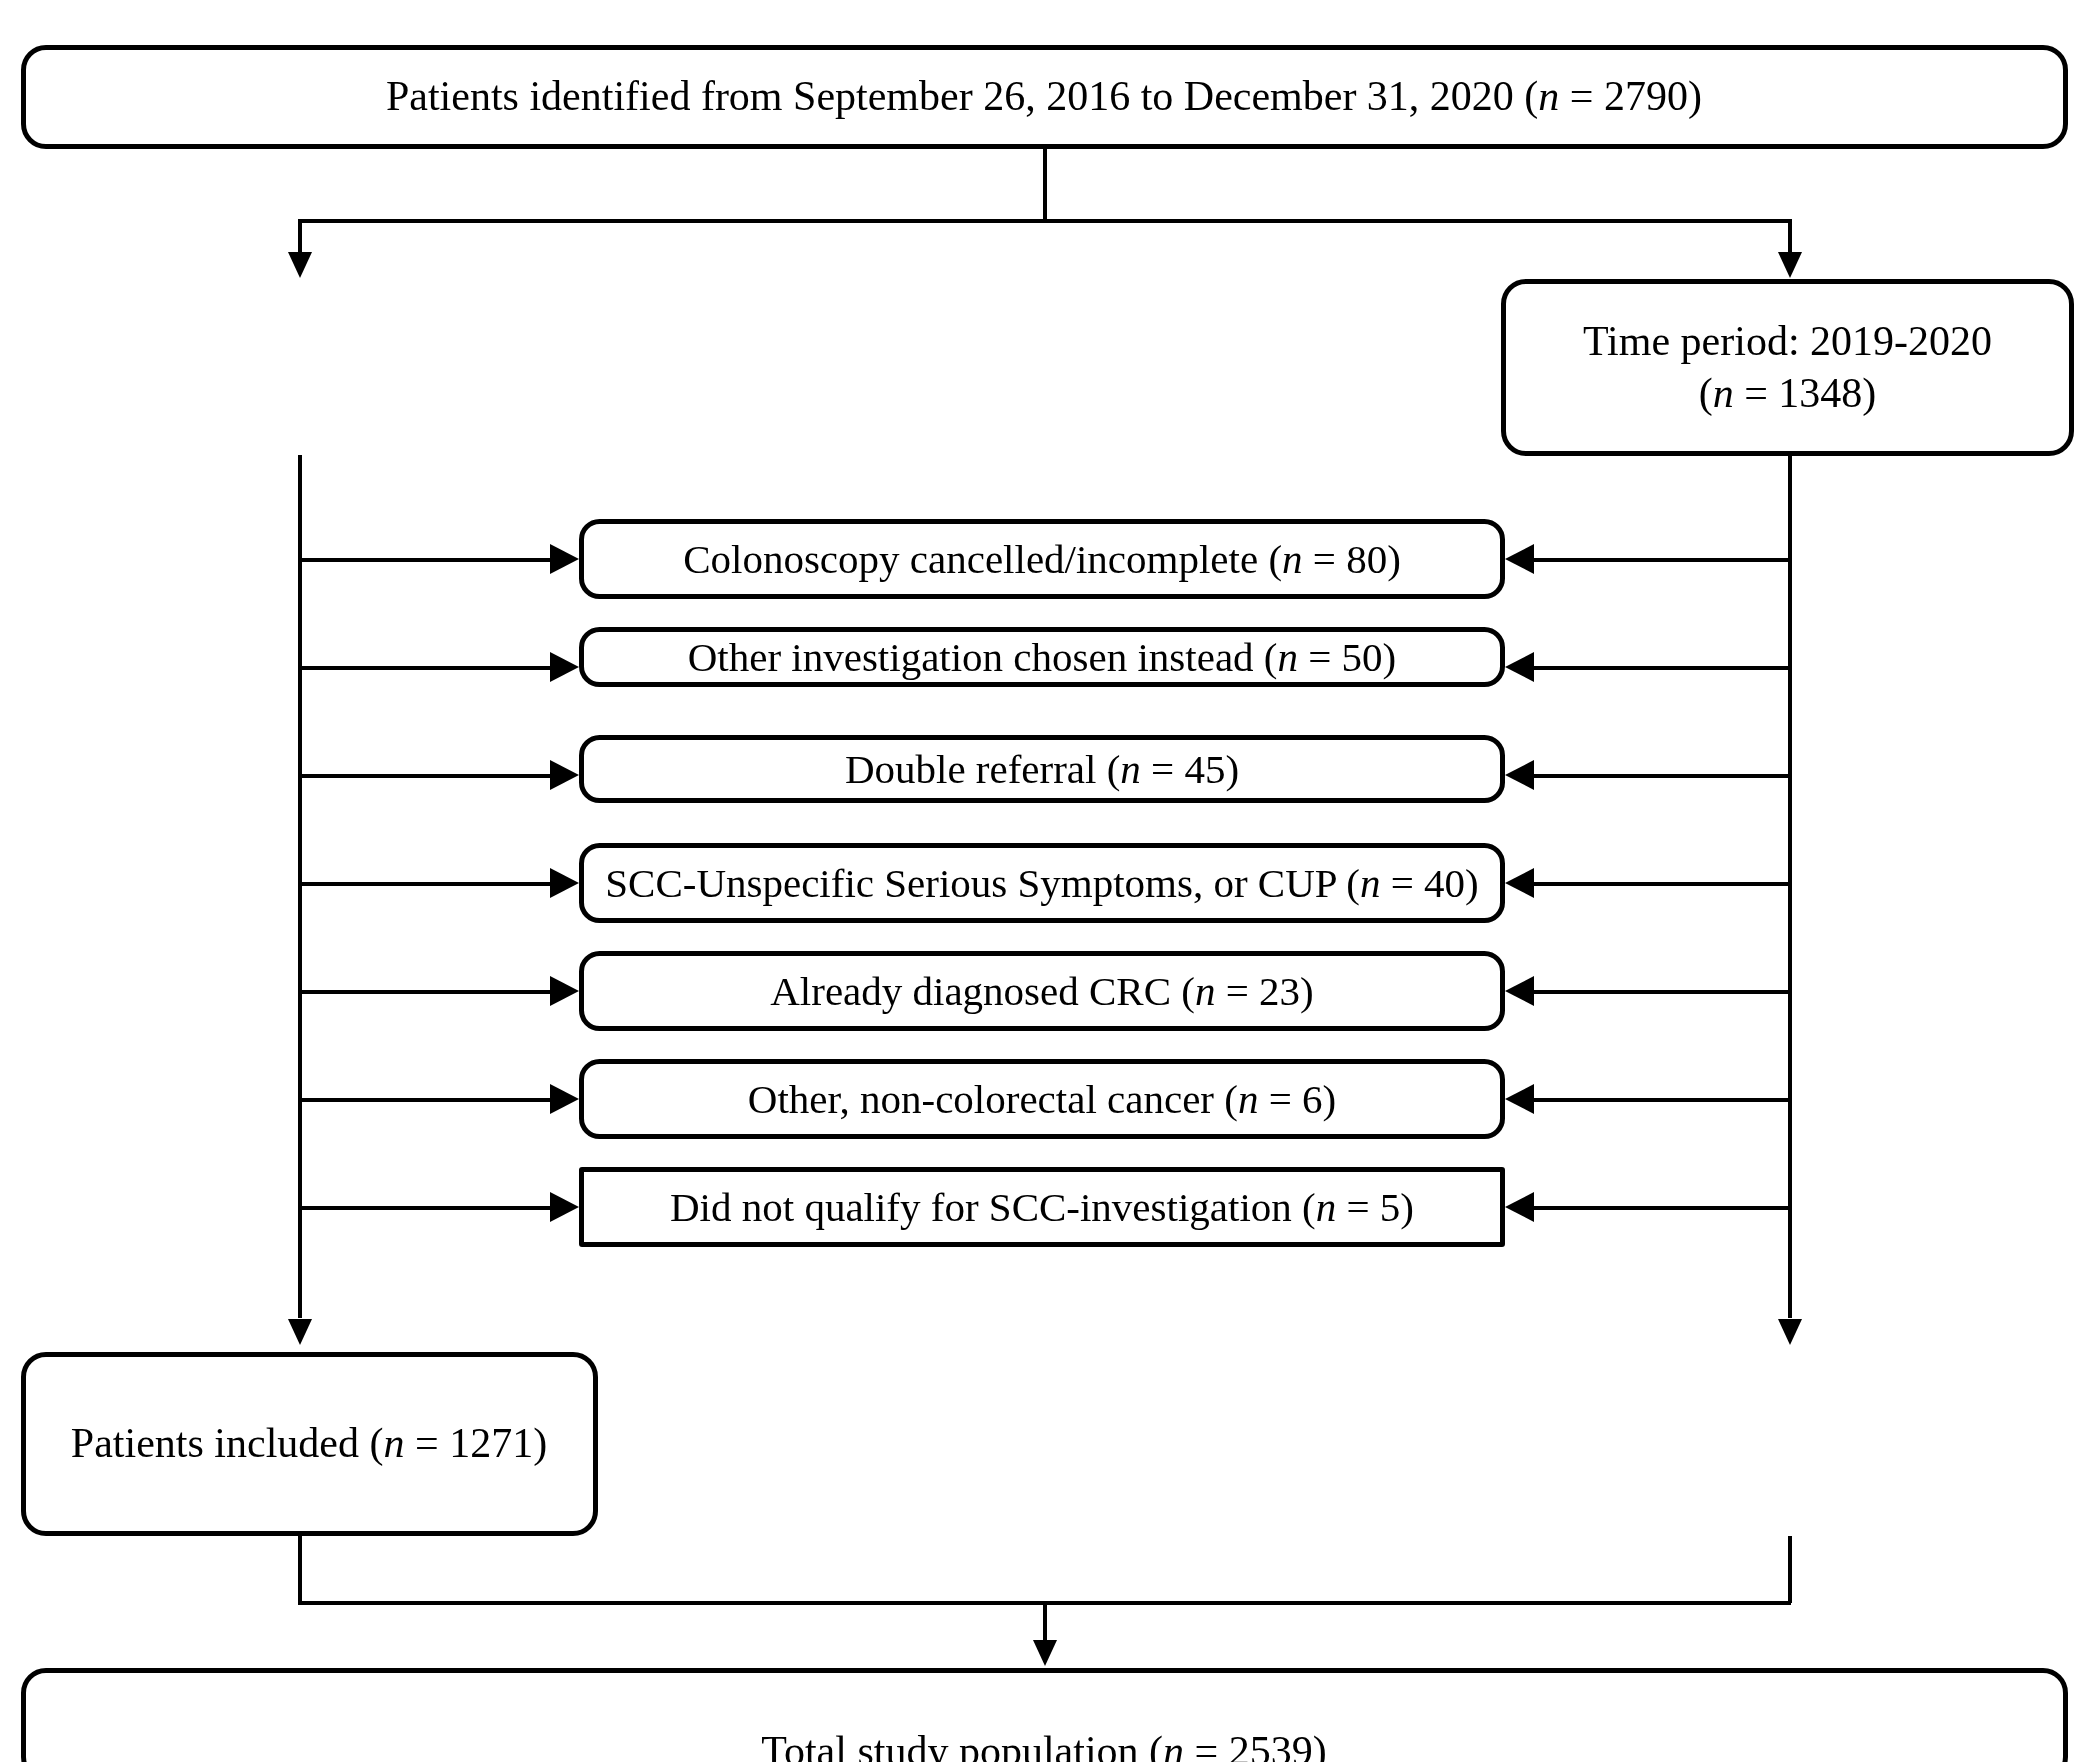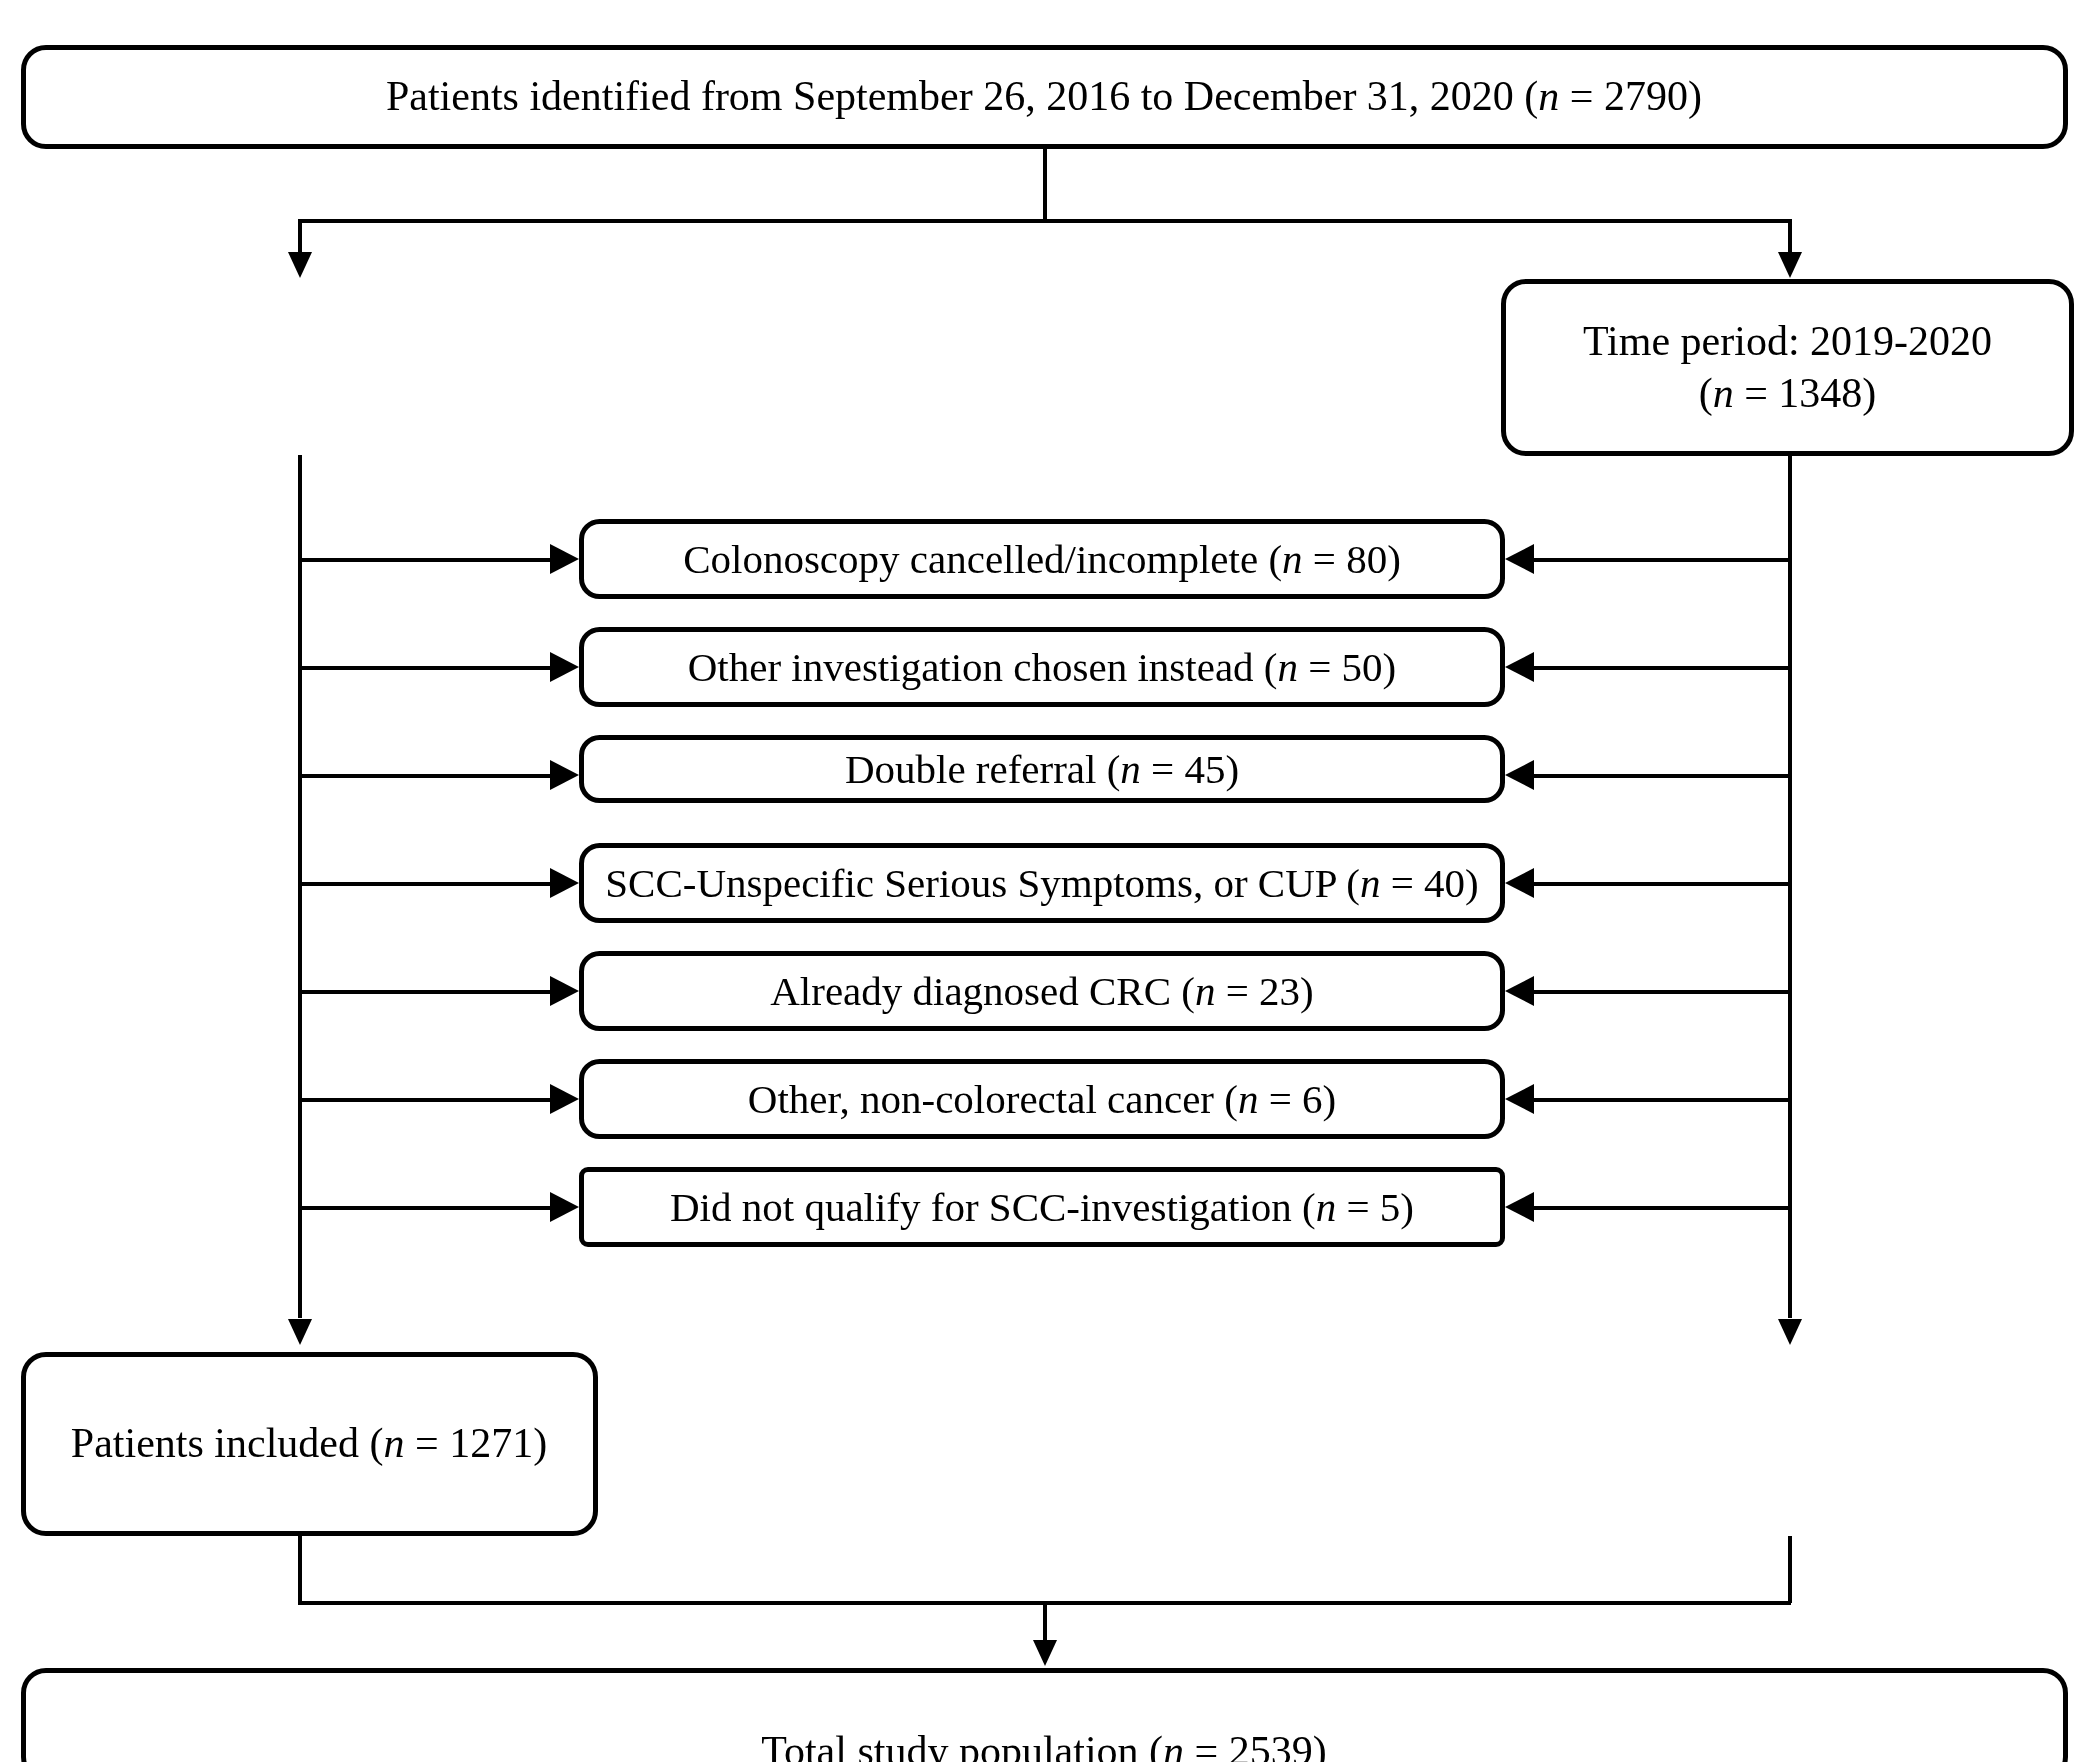--- a/index.html
+++ b/index.html
@@ -99,21 +99,21 @@
       <div class="arrow-right" style="left: 550px; top: 527px;"></div>
       <div class="hline" style="left: 1534px; top: 541px; width: 258px;"></div>
       <div class="arrow-left" style="left: 1505px; top: 527px;"></div>
       <div class="node f56" style="left: 579px; top: 502px; width: 926px; height: 80px; border-radius: 20.5px;">
         <span class="txt"><span>Colonoscopy cancelled/incomplete (</span><i class="ital">n</i><span> = 80)</span></span>
       </div>
       <div class="hline" style="left: 298px; top: 649px; width: 252px;"></div>
       <div class="arrow-right" style="left: 550px; top: 635px;"></div>
       <div class="hline" style="left: 1534px; top: 649px; width: 258px;"></div>
       <div class="arrow-left" style="left: 1505px; top: 635px;"></div>
-      <div class="node f56" style="left: 579px; top: 610px; width: 926px; height: 80px; border-radius: 20.5px;">
+      <div class="node f56" style="left: 579px; top: 610px; width: 926px; height: 60px; border-radius: 20.5px;">
         <span class="txt"><span>Other investigation chosen instead (</span><i class="ital">n</i><span> = 50)</span></span>
       </div>
       <div class="hline" style="left: 298px; top: 757px; width: 252px;"></div>
       <div class="arrow-right" style="left: 550px; top: 743px;"></div>
       <div class="hline" style="left: 1534px; top: 757px; width: 258px;"></div>
       <div class="arrow-left" style="left: 1505px; top: 743px;"></div>
       <div class="node f56" style="left: 579px; top: 718px; width: 926px; height: 68px; border-radius: 20.5px;">
         <span class="txt"><span>Double referral (</span><i class="ital">n</i><span> = 45)</span></span>
       </div>
       <div class="hline" style="left: 298px; top: 865px; width: 252px;"></div>
@@ -134,21 +134,21 @@
       <div class="arrow-right" style="left: 550px; top: 1067px;"></div>
       <div class="hline" style="left: 1534px; top: 1081px; width: 258px;"></div>
       <div class="arrow-left" style="left: 1505px; top: 1067px;"></div>
       <div class="node f56" style="left: 579px; top: 1042px; width: 926px; height: 80px; border-radius: 20.5px;">
         <span class="txt"><span>Other, non-colorectal cancer (</span><i class="ital">n</i><span> = 6)</span></span>
       </div>
       <div class="hline" style="left: 298px; top: 1189px; width: 252px;"></div>
       <div class="arrow-right" style="left: 550px; top: 1175px;"></div>
       <div class="hline" style="left: 1534px; top: 1189px; width: 258px;"></div>
       <div class="arrow-left" style="left: 1505px; top: 1175px;"></div>
-      <div class="node f56" style="left: 579px; top: 1150px; width: 926px; height: 80px; border-radius: 9px;">
+      <div class="node f56" style="left: 579px; top: 1150px; width: 926px; height: 80px; border-radius: 3px;">
         <span class="txt"><span>Did not qualify for SCC-investigation (</span><i class="ital">n</i><span> = 5)</span></span>
       </div>
     </div>
 
   <div class="node f58" style="left:20.5px; top:1335px; width:577px; height:184px;">
     <span class="txt"><span>Patients included (</span><i class="ital">n</i><span> = 1271)</span></span>
   </div>
 
 
   <div class="vline" style="left:298px; top:1519px; height:67px;"></div>

